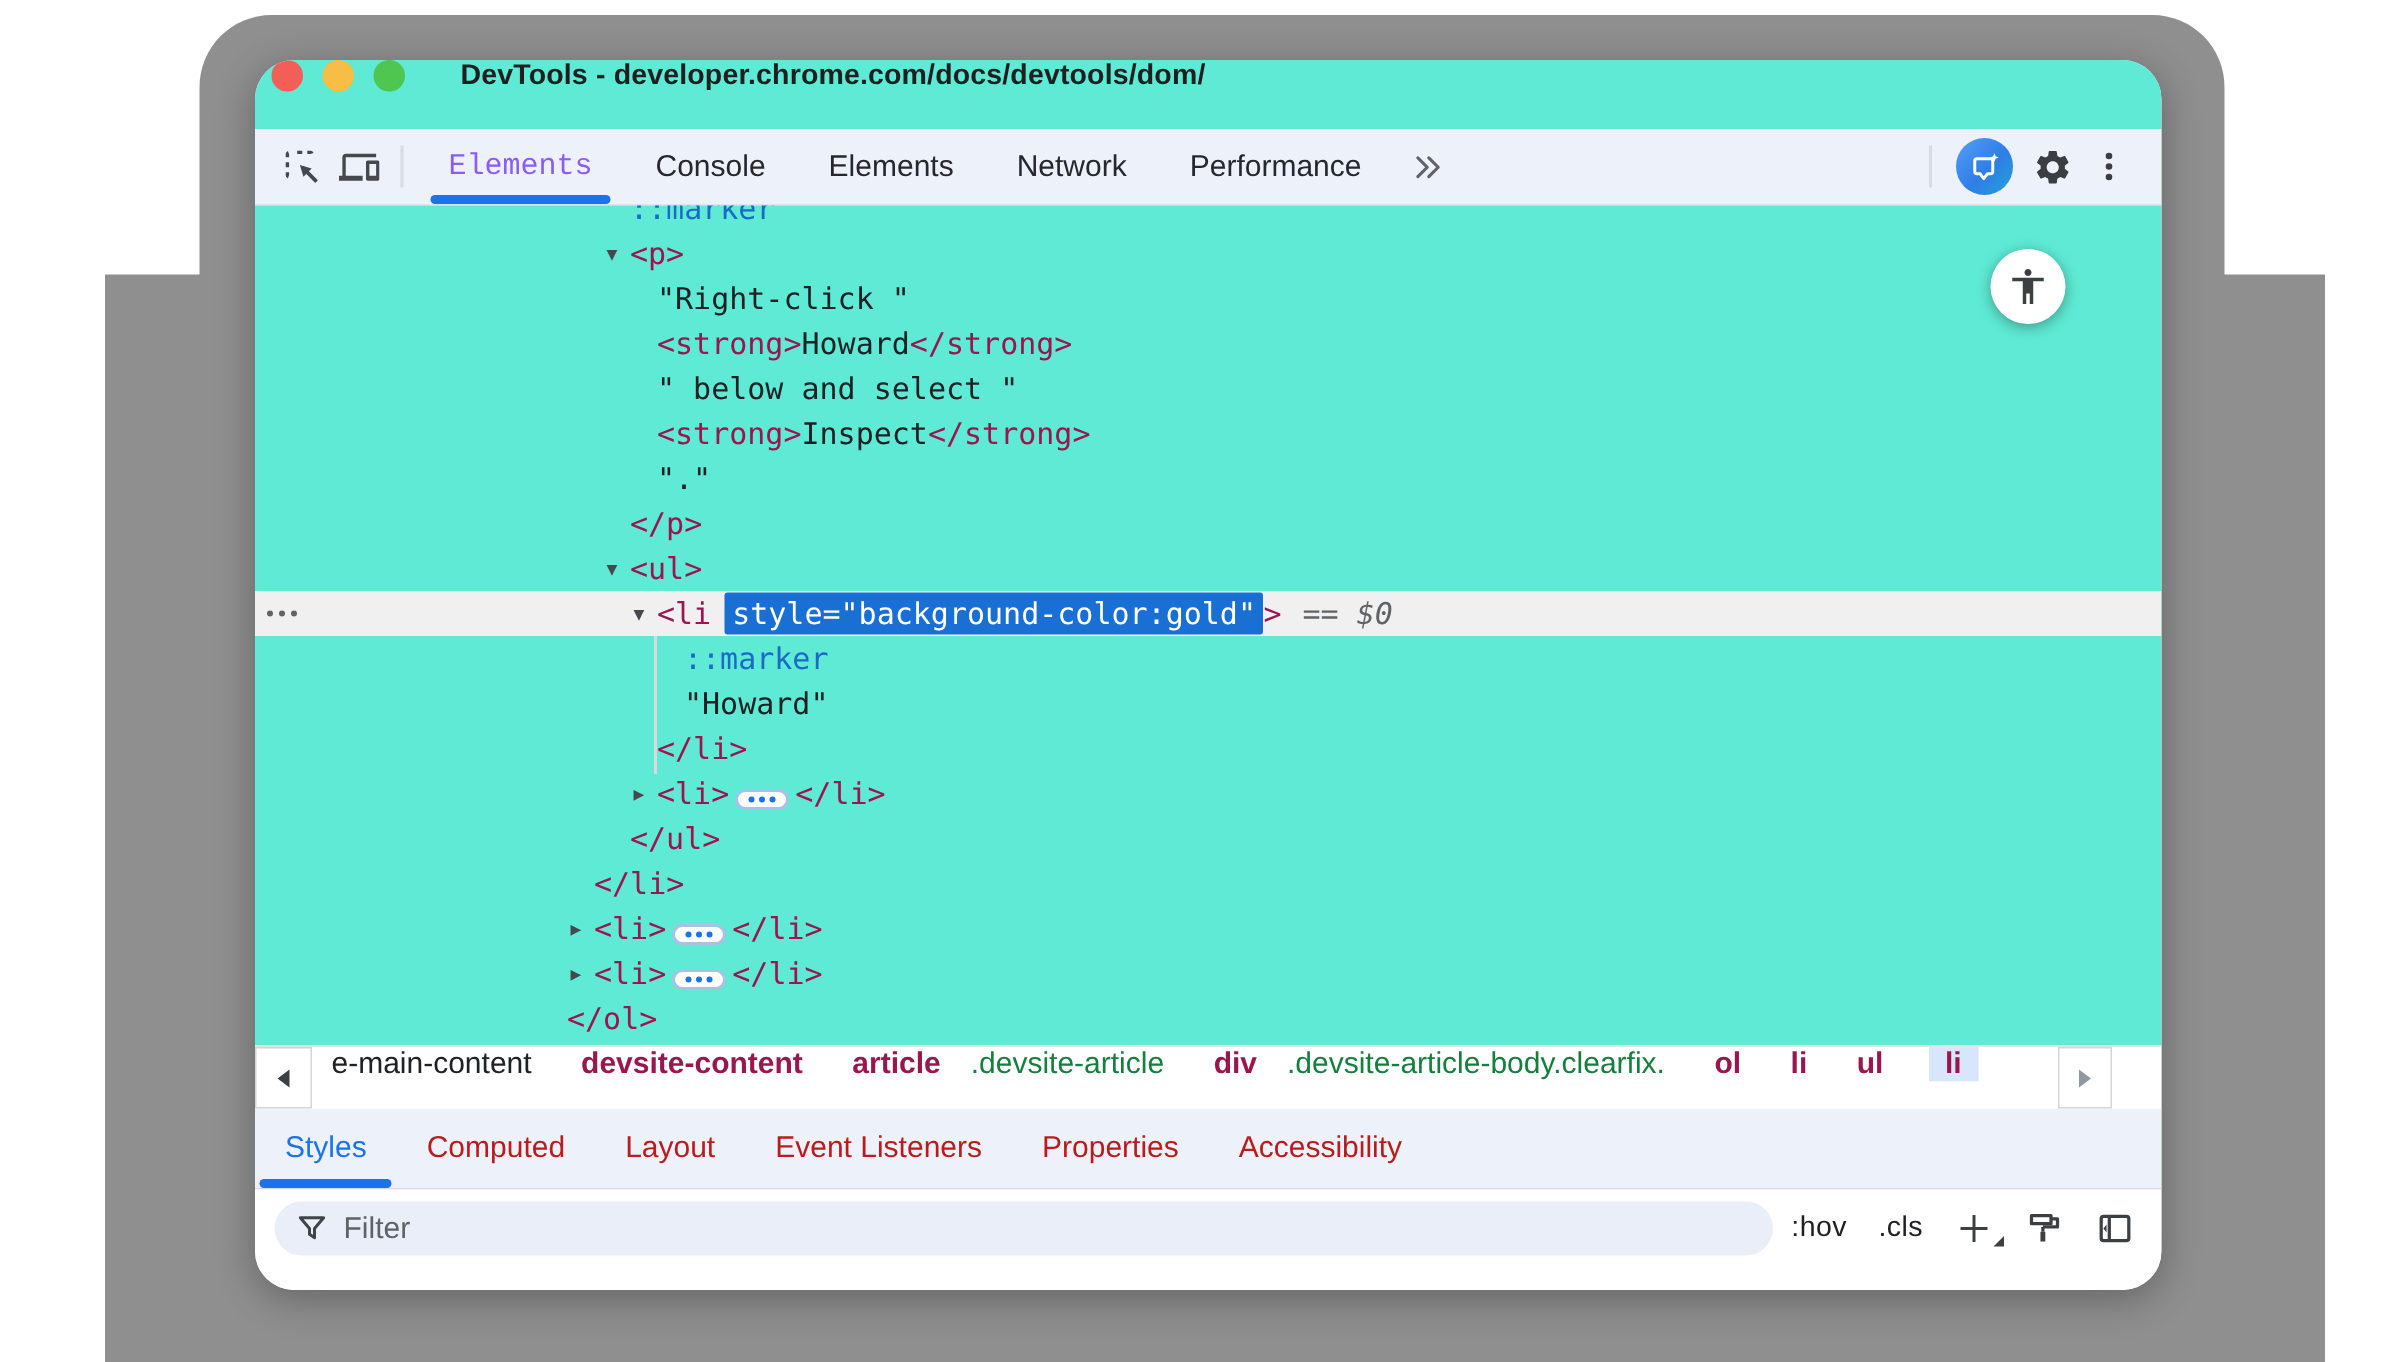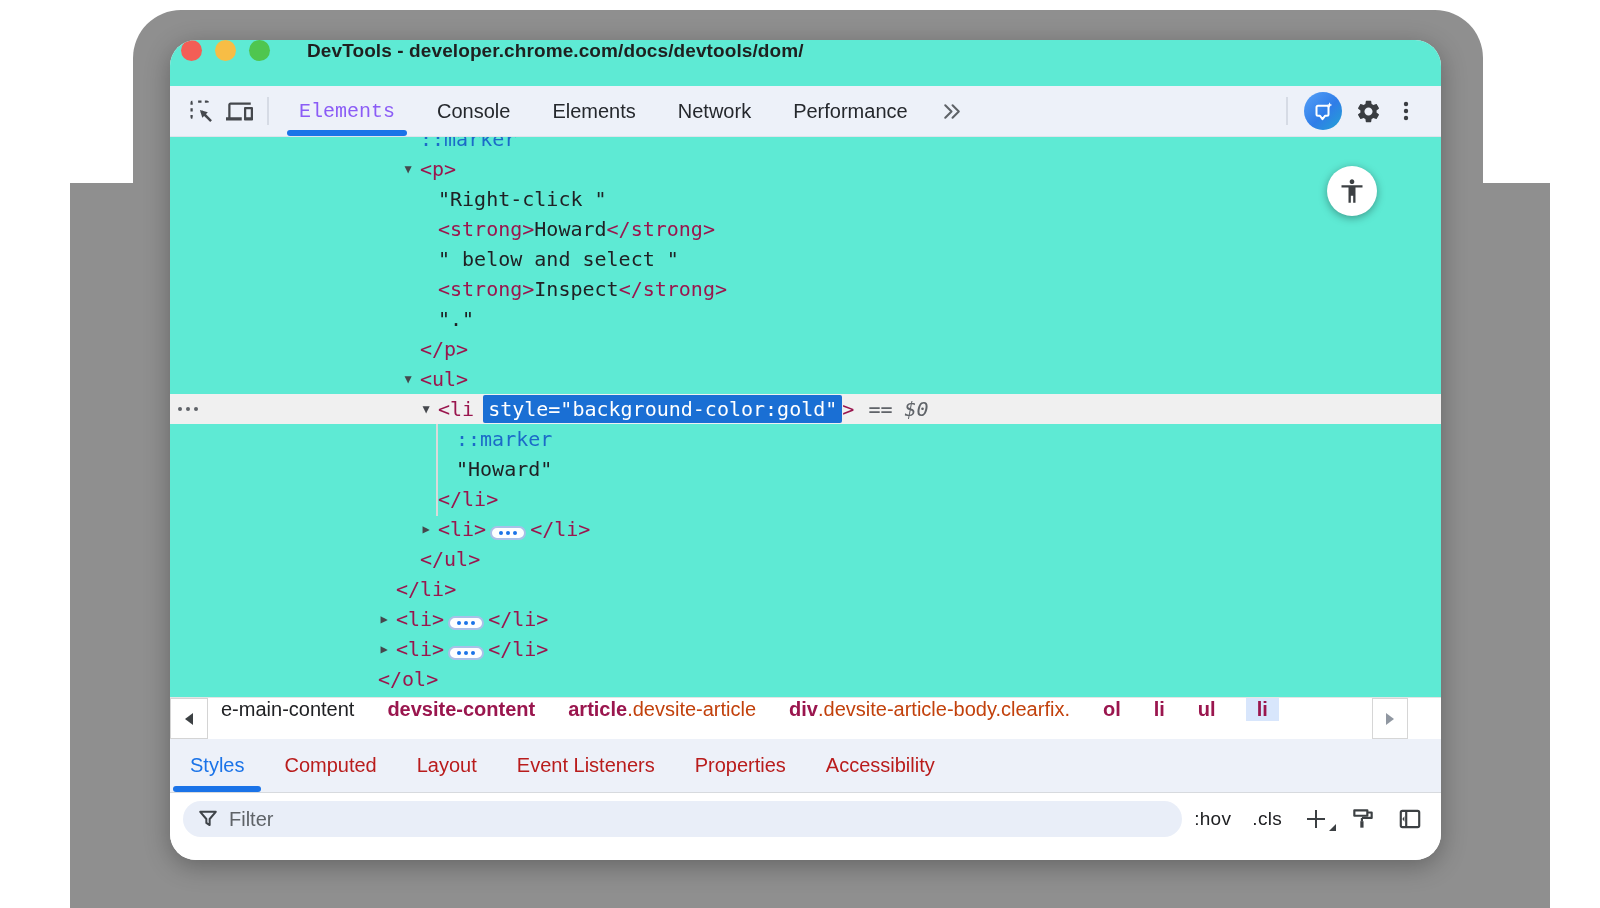--- a/index.html
+++ b/index.html
@@ -70,21 +70,21 @@
   .crumb-scroll-btn { width:38px; height:100%; background:#fff; border:1px solid #d4d4d4;
                       display:flex; align-items:center; justify-content:center; cursor:pointer; flex:0 0 auto; }
   .tri-left { width:0; height:0; border-top:6px solid transparent; border-bottom:6px solid transparent;
               border-right:8px solid #3c4043; }
   .tri-right { width:0; height:0; border-top:6px solid transparent; border-bottom:6px solid transparent;
                border-left:8px solid #9097a1; }
   .crumbs { display:flex; align-items:stretch; gap:27px; padding-left:10px; flex:1; overflow:hidden;
             font-size:20px; }
   .crumb { display:flex; align-items:center; padding:0 3px; cursor:pointer; white-space:nowrap; }
   .crumb.selected { background:#d8e6fc; padding:0 11px; }
-  .p-plain { color:#202124; } .p-node { color:#9a164e;font-weight:bold; } .p-cls { color:#c2410c; }
+  .p-plain { color:#202124; } .p-node { color:#9a164e;font-weight:bold; } .p-cls { color:#15803d;margin-left:20px; }
   .crumb-right { position:absolute; right:33px; top:0; width:36px; height:100%; background:#fff;
                  border:1px solid #d6d6d6; display:flex; align-items:center; justify-content:center; cursor:pointer; }
 
   
   .stabs { height:54px; flex:0 0 auto; background:#edf1f9; border-bottom:1px solid #d7dade;
            display:flex; align-items:stretch; }
   .stab { position:relative; display:flex; align-items:center; padding:0 20px; font-size:20px;
           color:#b91c1c; cursor:pointer; }
   .stab.active { color:#1a73e8; font-weight:500; }
   .stab.active::after { content:""; position:absolute; left:3px; right:3px; bottom:0; height:6px;

